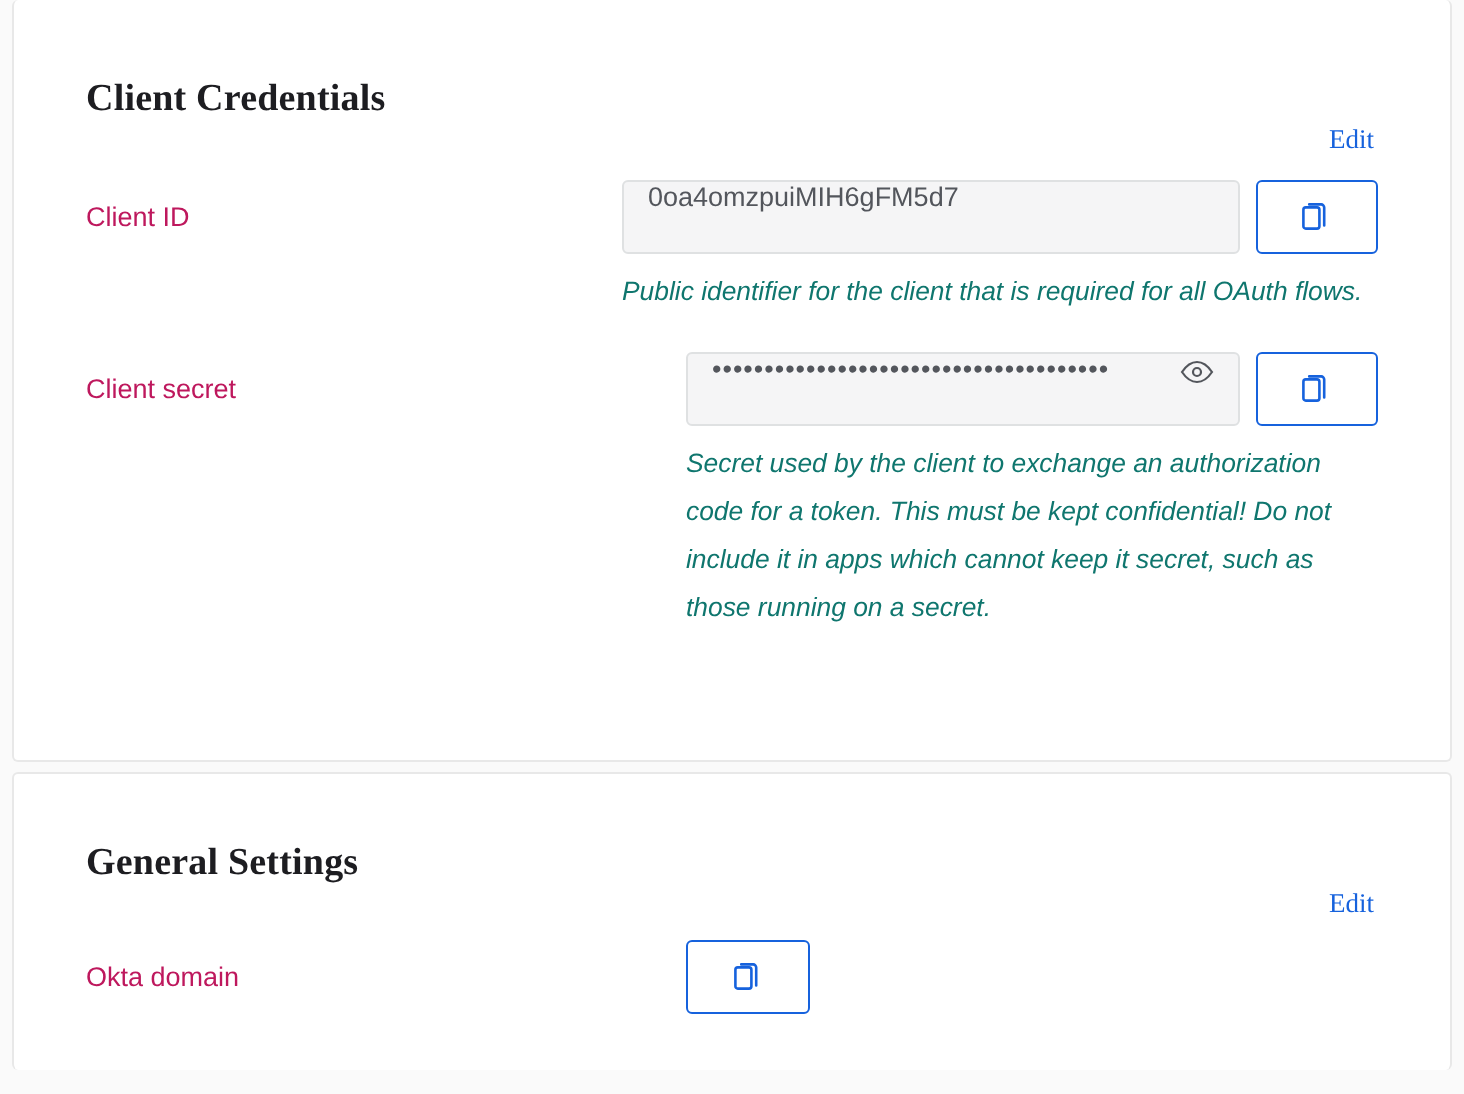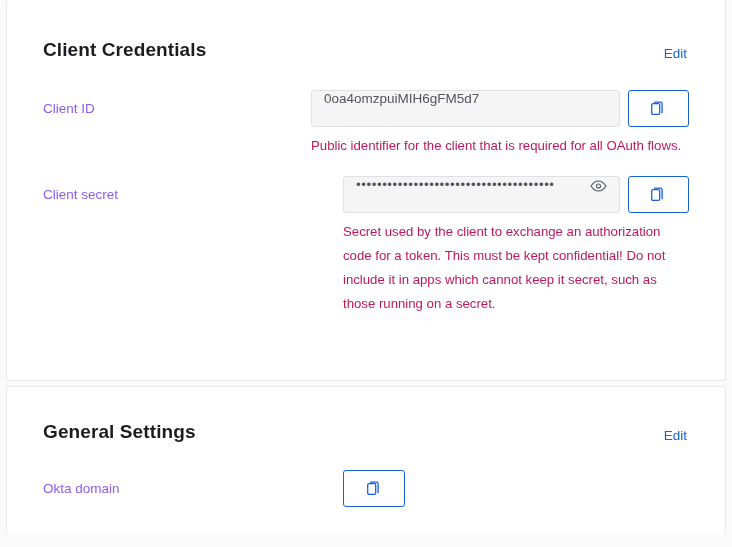--- a/index.html
+++ b/index.html
@@ -34,57 +34,58 @@
     margin-top: 5px;
     height: 149px;
     border-bottom: none;
     overflow: hidden;
   }
   .card-head {
     display: flex;
     align-items: flex-end;
     justify-content: space-between;
     padding: 38px 36px 0 36px;
+    font-family: Liberation Serif, serif;
   }
   .card-head.second-head {
     padding-top: 33px;
   }
   .card-title {
     font-size: 19px;
     font-weight: bold;
     color: #1d1d21;
     letter-spacing: 0.1px;
     margin: 0;
     line-height: 24px;
   }
   .edit-link {
     font-size: 13.5px;
     color: #1662dd;
     text-decoration: none;
     line-height: 20px;
     padding: 2px 2px;
     cursor: pointer;
     position: relative;
-    top: 4px;
+    top: 20px;
   }
 
   .field-row {
     display: flex;
     align-items: flex-start;
     padding: 0 36px;
   }
   .field-row.r1 { margin-top: 28px; }
   .field-row.r2 { margin-top: 18px; gap: 32px; }
   .field-row.r3 { margin-top: 26px; gap: 32px; }
 
   .field-label {
     width: 268px;
     flex: 0 0 268px;
     font-size: 13.5px;
-    color: #8b5cf6;
+    color: #be185d;
     line-height: 20px;
     padding-top: 9px;
   }
   .field-body {
     flex: 1 1 auto;
     min-width: 0;
   }
   .input-line {
     display: flex;
     align-items: stretch;
@@ -135,24 +136,25 @@
     border: 1px solid #1662dd;
     border-radius: 3px;
     display: flex;
     align-items: center;
     justify-content: center;
     cursor: pointer;
   }
   .copy-btn.wide { width: 62px; }
   .help-text {
     font-size: 13.2px;
-    color: #be185d;
+    color: #0f766e;
     line-height: 24px;
     margin-top: 7px;
     max-width: 372px;
+    font-style: italic;
   }
   svg { display: block; }
 </style>
 </head>
 <body>
 
 <div class="page">
 
   <section class="card first">
     <div class="card-head">

